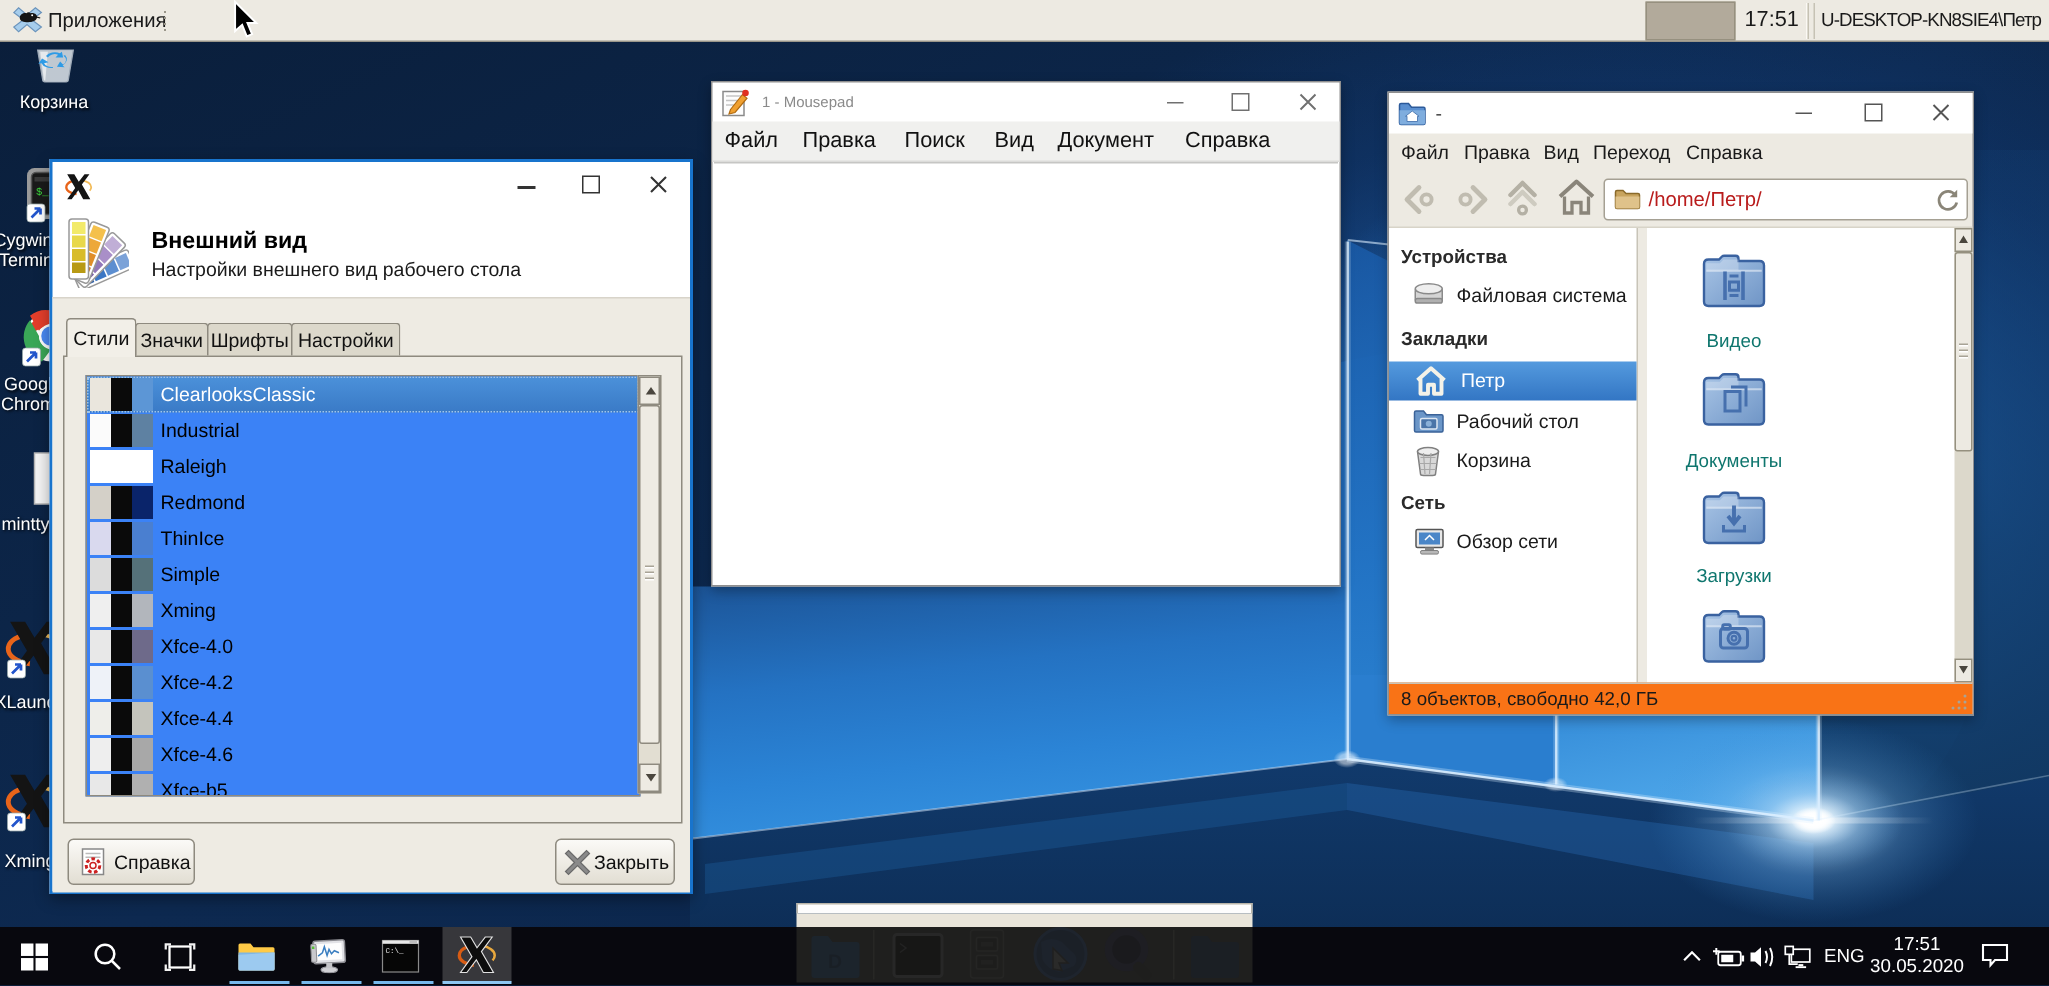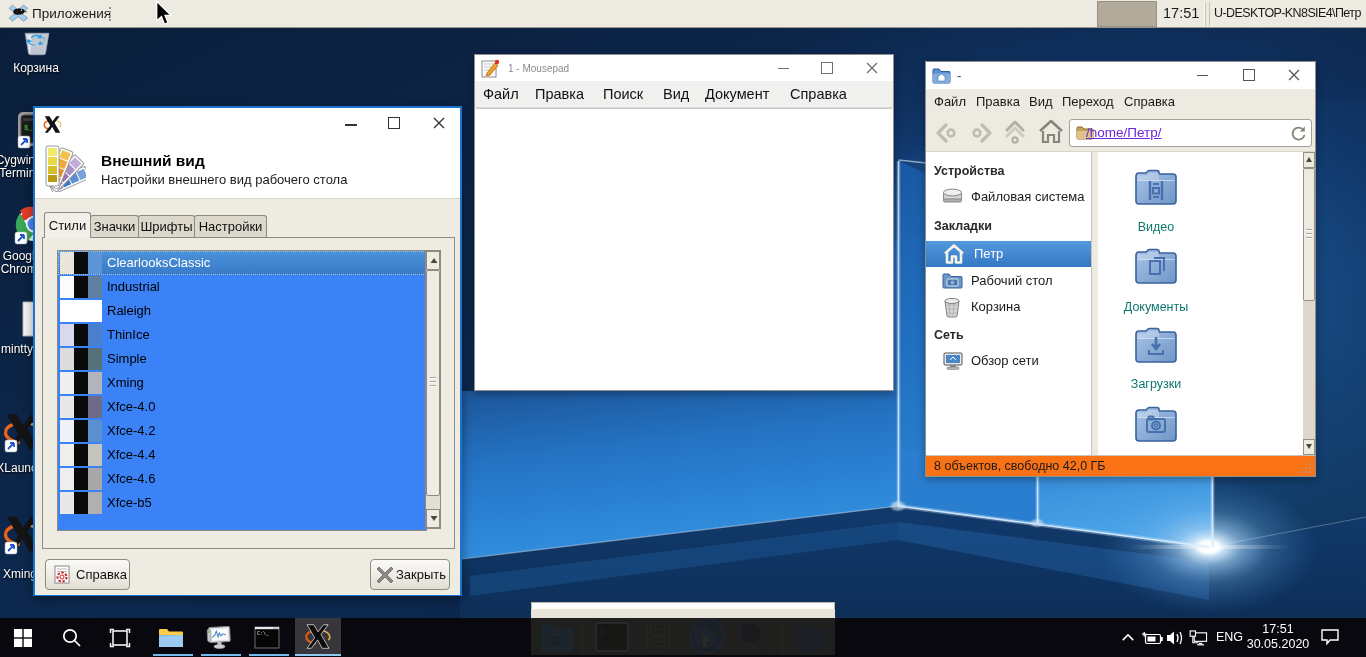--- a/index.html
+++ b/index.html
@@ -377,20 +377,21 @@
     <div class="abs" style="left:55px;top:16px;width:47px;height:22px;background:#dcd8cb;border:1px solid #8e8a7f;border-bottom:none;border-radius:3px 3px 0 0;text-align:center;line-height:22px;font-size:13px;color:#111;">Значки</div>
     <div class="abs" style="left:103px;top:16px;width:55px;height:22px;background:#dcd8cb;border:1px solid #8e8a7f;border-bottom:none;border-radius:3px 3px 0 0;text-align:center;line-height:22px;font-size:13px;color:#111;">Шрифты</div>
     <div class="abs" style="left:159px;top:16px;width:71px;height:22px;background:#dcd8cb;border:1px solid #8e8a7f;border-bottom:none;border-radius:3px 3px 0 0;text-align:center;line-height:22px;font-size:13px;color:#111;">Настройки</div>
 
     <div class="abs" style="left:7px;top:38px;width:411px;height:310px;background:#eeebe3;border:1px solid #8e8a7f;z-index:2;">
 
       <div class="abs" style="left:14px;top:12px;width:368px;height:279px;background:#3b82f6;border:1px solid #8e8a7f;overflow:hidden;" id="themelist">
         <div class="trow tsel"><span class="sw" style="background:#eae6dd"></span><span class="sw" style="background:#0a0a0a"></span><span class="sw" style="background:#5c96d6"></span><span class="tl" style="color:#fff">ClearlooksClassic</span></div>
         <div class="trow"><span class="sw" style="background:#fbfbfb"></span><span class="sw" style="background:#0a0a0a"></span><span class="sw" style="background:#5e81a2"></span><span class="tl">Industrial</span></div>
         <div class="trow"><span class="sw" style="background:#fff"></span><span class="sw" style="background:#fff"></span><span class="sw" style="background:#fff"></span><span class="tl">Raleigh</span></div>
+        <div class="trow"><span class="sw" style="background:#d4d0c8"></span><span class="sw" style="background:#0a0a0a"></span><span class="sw" style="background:#0a246a"></span><span class="tl">Redmond</span></div>
         <div class="trow"><span class="sw" style="background:#d9d9ee"></span><span class="sw" style="background:#0a0a0a"></span><span class="sw" style="background:#4a7fd0"></span><span class="tl">ThinIce</span></div>
         <div class="trow"><span class="sw" style="background:#dcdcdc"></span><span class="sw" style="background:#0a0a0a"></span><span class="sw" style="background:#557179"></span><span class="tl">Simple</span></div>
         <div class="trow"><span class="sw" style="background:#efefef"></span><span class="sw" style="background:#0a0a0a"></span><span class="sw" style="background:#b2b6bc"></span><span class="tl">Xming</span></div>
         <div class="trow"><span class="sw" style="background:#e8e8e8"></span><span class="sw" style="background:#0a0a0a"></span><span class="sw" style="background:#6e6a8a"></span><span class="tl">Xfce-4.0</span></div>
         <div class="trow"><span class="sw" style="background:#eef2f8"></span><span class="sw" style="background:#0a0a0a"></span><span class="sw" style="background:#5a8fd0"></span><span class="tl">Xfce-4.2</span></div>
         <div class="trow"><span class="sw" style="background:#eeeeea"></span><span class="sw" style="background:#0a0a0a"></span><span class="sw" style="background:#c4c4bc"></span><span class="tl">Xfce-4.4</span></div>
         <div class="trow"><span class="sw" style="background:#eeeeee"></span><span class="sw" style="background:#0a0a0a"></span><span class="sw" style="background:#a8a8a8"></span><span class="tl">Xfce-4.6</span></div>
         <div class="trow"><span class="sw" style="background:#e8e8e8"></span><span class="sw" style="background:#0a0a0a"></span><span class="sw" style="background:#b0b0b0"></span><span class="tl">Xfce-b5</span></div>
       </div>
 
@@ -497,21 +498,21 @@
     <svg class="abs" width="28" height="26" viewBox="0 0 28 26" style="left:111px;top:5px">
         <path d="M3,12 L14,2 L25,12" fill="none" stroke="#8a857a" stroke-width="2.6" stroke-linejoin="round"></path>
         <path d="M6,12 L6,23 L11,23 L11,16 L17,16 L17,23 L22,23 L22,12" fill="none" stroke="#8a857a" stroke-width="2.2"></path>
       </svg>
 
     <div class="abs" style="left:143px;top:5px;width:243px;height:28px;background:#fff;border:1px solid #a5a093;border-radius:3px;box-sizing:border-box;">
       <svg class="abs" width="18" height="16" viewBox="0 0 18 16" style="left:6px;top:5px">
         <path d="M1,3 Q1,2 2,2 L6,2 L8,4 L16,4 Q17,4 17,5 L17,13 Q17,14 16,14 L2,14 Q1,14 1,13 Z" fill="#c8a45e" stroke="#8a6a2a"></path>
         <path d="M1,6 L17,6 L17,13 Q17,14 16,14 L2,14 Q1,14 1,13 Z" fill="#dfc28a"></path>
       </svg>
-      <div class="abs" style="left:16px;top:0;line-height:26px;font-size:13.5px;color:#6d28d9;text-decoration:underline;">/home/Петр/</div>
+      <div class="abs" style="left:29px;top:0;line-height:26px;font-size:13.5px;color:#b91c1c;">/home/Петр/</div>
       <svg class="abs" width="17" height="17" viewBox="0 0 17 17" style="left:220px;top:5px">
           <path d="M13.5,5 A6,6 0 1 0 14.5,10" fill="none" stroke="#8a8578" stroke-width="1.8"></path>
           <path d="M14.8,1.5 L14.8,6.5 L9.8,6.5 Z" fill="#8a8578"></path>
         </svg>
     </div>
   </div>
 
   <div class="abs" style="left:0;top:90px;width:389px;height:303px;background:#fff;">
 
     <div class="abs" style="left:0;top:0;width:166px;height:303px;background:#fff;border-right:1px solid #c8c4b8;box-sizing:border-box;" id="sidebar">

